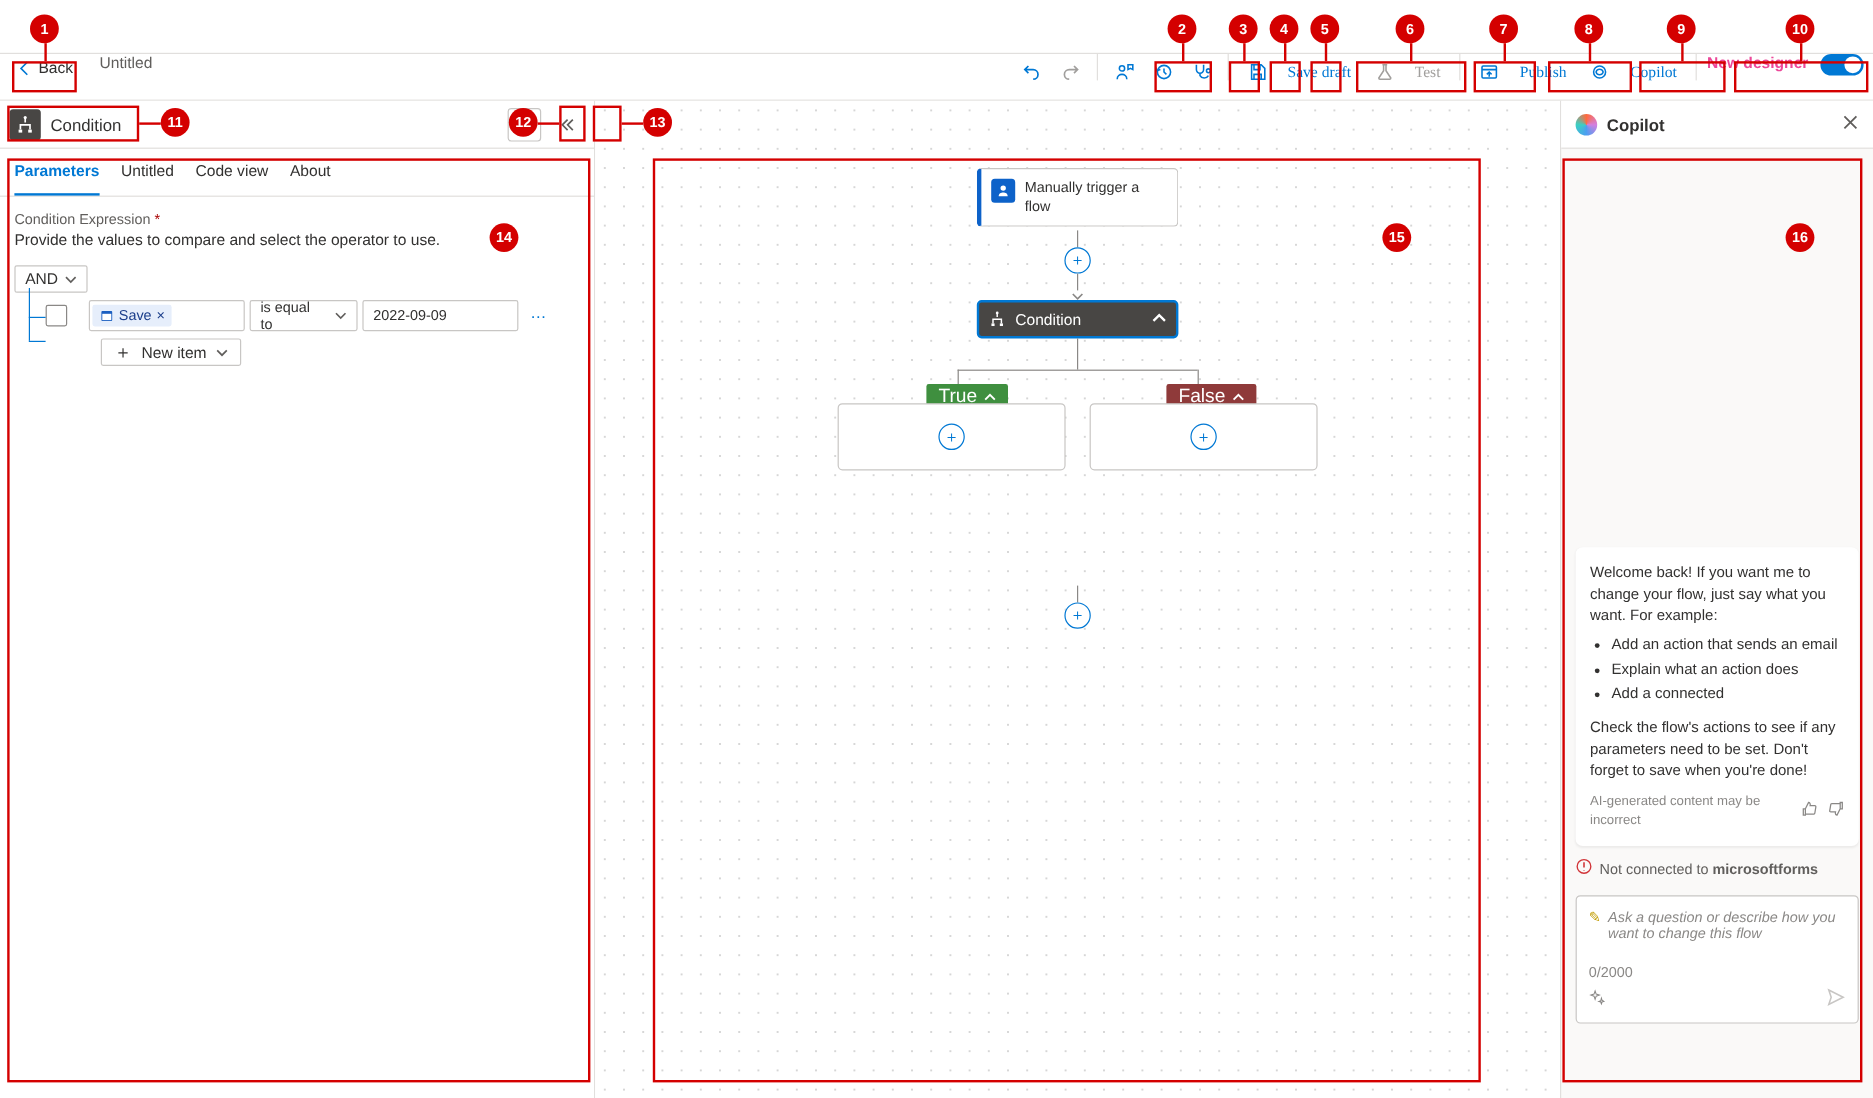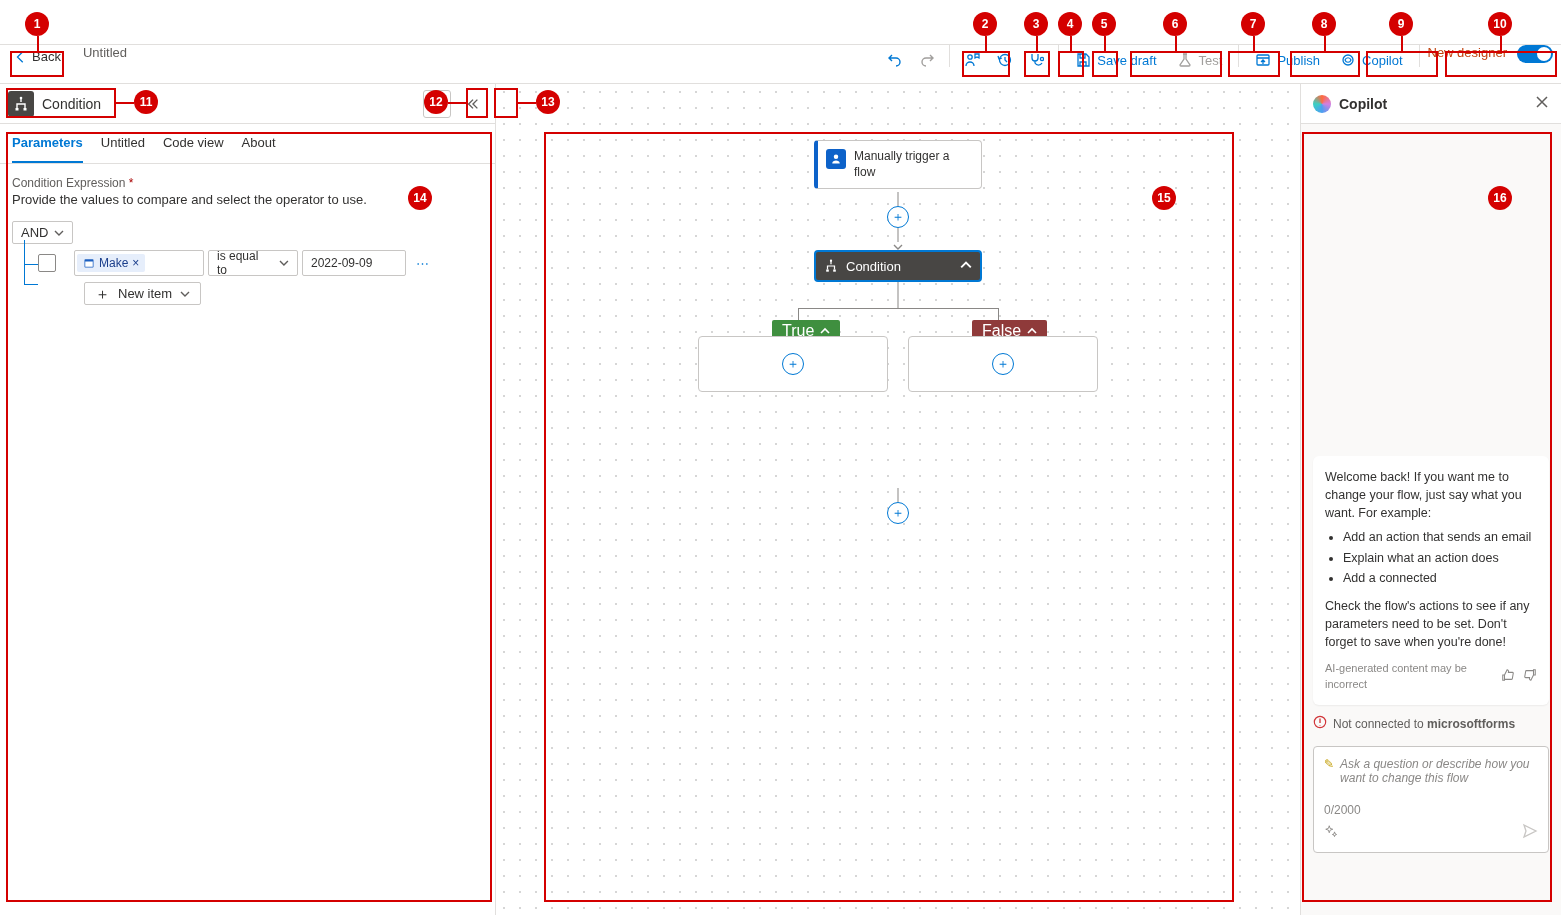--- a/index.html
+++ b/index.html
@@ -61,45 +61,46 @@
     color: #323130;
   }
   .back-btn svg { width: 14px; height: 14px; }
   .flow-title {
     margin-left: 12px;
     color: #605e5c;
   }
   .topbar-spacer { flex: 1; }
   .tbtn {
     height: 30px;
-    display: flex; align-items: center; gap: 6px;
+    display: flex; align-items: center; gap: 17px;
     padding: 0 8px;
     cursor: pointer;
     color: #0078d4;
     border-radius: 2px;
+    font-family: Liberation Serif, serif;
   }
   .tbtn.icon-only { padding: 0 6px; }
   .tbtn.disabled { color: #a19f9d; cursor: default; }
   .tbtn svg { width: 16px; height: 16px; }
   .tsep { width: 1px; height: 22px; background: #e1dfdd; margin: 0 4px; }
   .toggle {
     width: 36px; height: 18px;
     background: #0078d4;
     border-radius: 9px;
     position: relative;
   }
   .toggle::after {
     content: "";
     position: absolute;
     right: 2px; top: 2px;
     width: 14px; height: 14px;
     background: #fff;
     border-radius: 50%;
   }
-  .nd-label { color: #c2410c; margin-right: 6px; }
+  .nd-label { color: #ec4899; margin-right: 6px; font-weight: bold; }
 
   
   .leftpanel {
     position: absolute;
     top: 84px; left: 0;
     width: 496px;
     bottom: 0;
     border-right: 1px solid #e1dfdd;
     background: #fff;
     display: flex; flex-direction: column;
@@ -180,21 +181,21 @@
     display:flex;align-items:center;height:26px;
   }
   .pill.token { background:#fff;padding:0; width:130px; }
   .token-inner {
     margin:2px;background:#e6eefb;border-radius:2px;
     display:flex;align-items:center;gap:4px;padding:2px 6px;
     font-size:12px;color:#1b3e8b;
   }
   .token-x { cursor:pointer;color:#1b3e8b; }
   .pill.op { padding:0 8px;gap:8px;width:90px;justify-content:space-between;font-size:12px; }
-  .pill.val { padding:0 8px;width:104px;font-size:12px; }
+  .pill.val { padding:0 8px;width:130px;font-size:12px; }
   .row-more { color:#0078d4;cursor:pointer;padding:0 6px; }
 
   .newitem {
     margin-top:6px;margin-left:72px;
     border:1px solid #c8c6c4;border-radius:2px;
     padding:3px 10px;display:inline-flex;align-items:center;gap:8px;
     font-size:13px;cursor:pointer;
   }
 
   
@@ -445,21 +446,21 @@
         <div class="tree-h"></div>
         <div class="tree-h2"></div>
         <div class="chk"></div>
         <div style="width:10px"></div>
         <div class="pill token">
           <div class="token-inner">
             <svg width="12" height="12" viewBox="0 0 16 16">
                 <rect x="2" y="3" width="12" height="11" rx="1" fill="#1b5fc1"></rect>
                 <rect x="3" y="6" width="10" height="7" fill="#fff"></rect>
               </svg>
-            <span>Make</span>
+            <span>Save</span>
             <span class="token-x">×</span>
           </div>
         </div>
         <div class="pill op">
           <span>is equal to</span>
           <svg width="10" height="10" viewBox="0 0 10 10">
               <path d="M1 3l4 4 4-4" fill="none" stroke="#605e5c" stroke-width="1.4"></path>
             </svg>
         </div>
         <div class="pill val">

